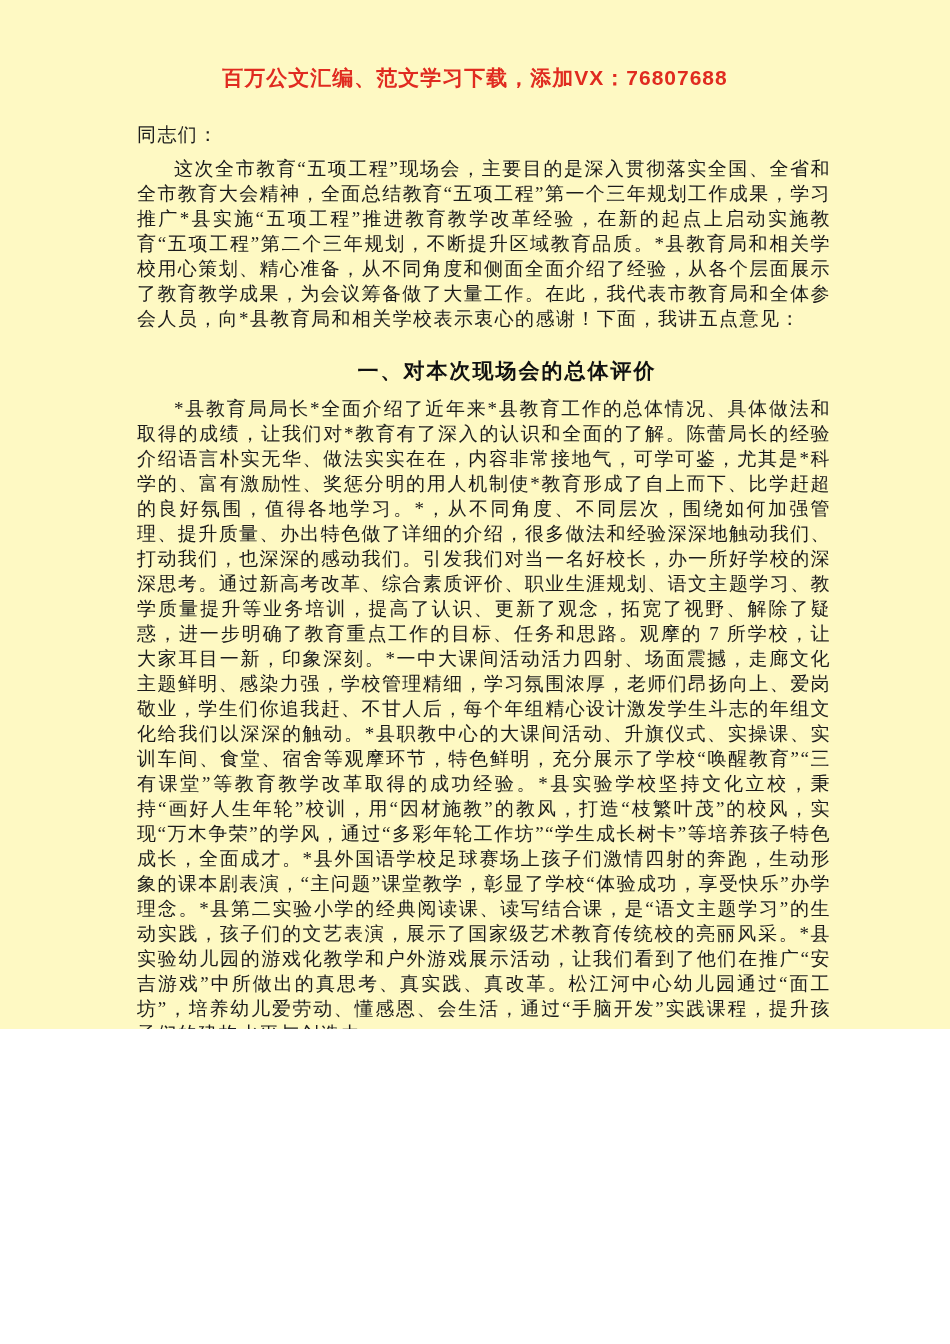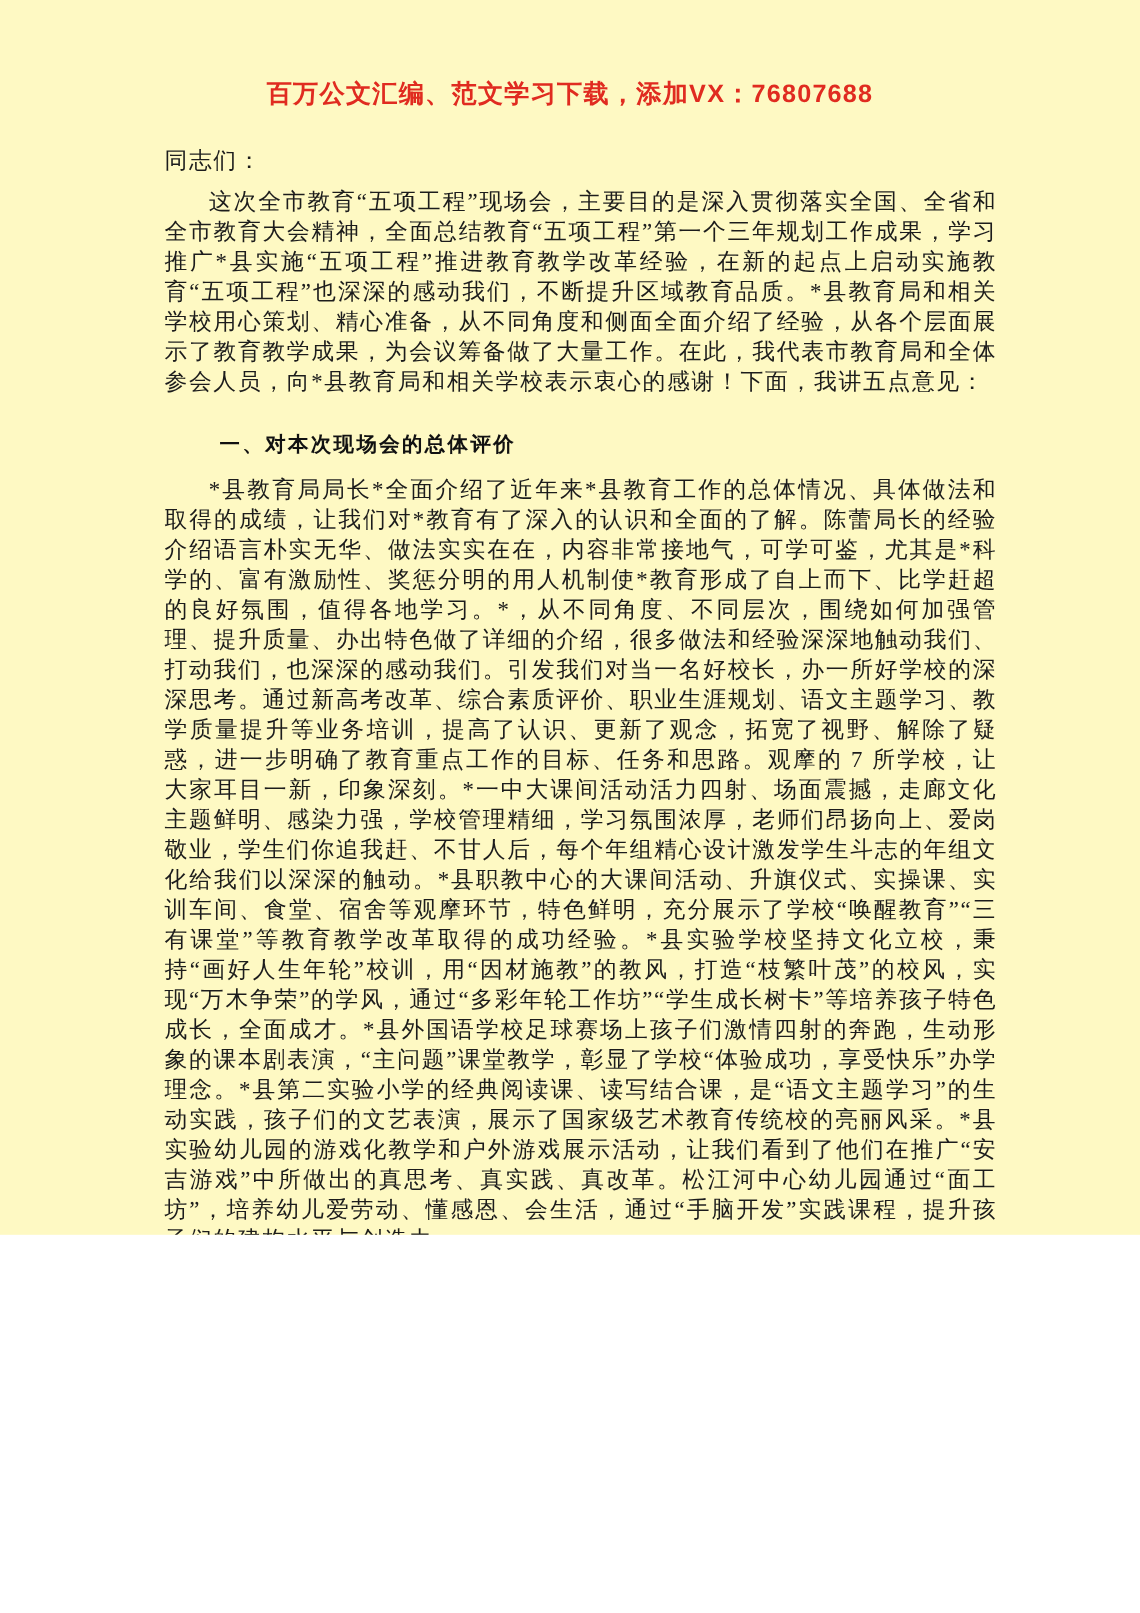--- a/index.html
+++ b/index.html
@@ -43,41 +43,41 @@
     margin: 0 0 9px 0;
     text-indent: 37px;
   }
   .doc-body p.salutation {
     text-indent: 0;
     margin-bottom: 9px;
   }
   .doc-body h2.section-heading {
     font-family: "Liberation Sans", "DejaVu Sans", sans-serif;
     font-weight: 700;
-    font-size: 17px;
+    font-size: 21px;
     line-height: 25px;
     color: #111111;
     margin: 27px 0 13px 0;
     text-indent: 46px;
     letter-spacing: 2px;
-    text-align: left;
+    text-align: center;
   }
 </style>
 </head>
 <body>
 
 <div class="page">
 
   <div class="ad-banner" style="color: rgb(224, 43, 32);">百万公文汇编、范文学习下载，添加VX：76807688</div>
 
   <div class="doc-body">
 
     <p class="salutation">同志们：</p>
 
-    <p class="para">这次全市教育“五项工程”现场会，主要目的是深入贯彻落实全国、全省和全市教育大会精神，全面总结教育“五项工程”第一个三年规划工作成果，学习推广*县实施“五项工程”推进教育教学改革经验，在新的起点上启动实施教育“五项工程”也深深的感动我们，不断提升区域教育品质。*县教育局和相关学校用心策划、精心准备，从不同角度和侧面全面介绍了经验，从各个层面展示了教育教学成果，为会议筹备做了大量工作。在此，我代表市教育局和全体参会人员，向*县教育局和相关学校表示衷心的感谢！下面，我讲五点意见：</p>
+    <p class="para">这次全市教育“五项工程”现场会，主要目的是深入贯彻落实全国、全省和全市教育大会精神，全面总结教育“五项工程”第一个三年规划工作成果，学习推广*县实施“五项工程”推进教育教学改革经验，在新的起点上启动实施教育“五项工程”第二个三年规划，不断提升区域教育品质。*县教育局和相关学校用心策划、精心准备，从不同角度和侧面全面介绍了经验，从各个层面展示了教育教学成果，为会议筹备做了大量工作。在此，我代表市教育局和全体参会人员，向*县教育局和相关学校表示衷心的感谢！下面，我讲五点意见：</p>
 
     <h2 class="section-heading">一、对本次现场会的总体评价</h2>
 
 
     <p class="para">*县教育局局长*全面介绍了近年来*县教育工作的总体情况、具体做法和取得的成绩，让我们对*教育有了深入的认识和全面的了解。陈蕾局长的经验介绍语言朴实无华、做法实实在在，内容非常接地气，可学可鉴，尤其是*科学的、富有激励性、奖惩分明的用人机制使*教育形成了自上而下、比学赶超的良好氛围，值得各地学习。*，从不同角度、不同层次，围绕如何加强管理、提升质量、办出特色做了详细的介绍，很多做法和经验深深地触动我们、打动我们，也深深的感动我们。引发我们对当一名好校长，办一所好学校的深深思考。通过新高考改革、综合素质评价、职业生涯规划、语文主题学习、教学质量提升等业务培训，提高了认识、更新了观念，拓宽了视野、解除了疑惑，进一步明确了教育重点工作的目标、任务和思路。观摩的 7 所学校，让大家耳目一新，印象深刻。*一中大课间活动活力四射、场面震撼，走廊文化主题鲜明、感染力强，学校管理精细，学习氛围浓厚，老师们昂扬向上、爱岗敬业，学生们你追我赶、不甘人后，每个年组精心设计激发学生斗志的年组文化给我们以深深的触动。*县职教中心的大课间活动、升旗仪式、实操课、实训车间、食堂、宿舍等观摩环节，特色鲜明，充分展示了学校“唤醒教育”“三有课堂”等教育教学改革取得的成功经验。*县实验学校坚持文化立校，秉持“画好人生年轮”校训，用“因材施教”的教风，打造“枝繁叶茂”的校风，实现“万木争荣”的学风，通过“多彩年轮工作坊”“学生成长树卡”等培养孩子特色成长，全面成才。*县外国语学校足球赛场上孩子们激情四射的奔跑，生动形象的课本剧表演，“主问题”课堂教学，彰显了学校“体验成功，享受快乐”办学理念。*县第二实验小学的经典阅读课、读写结合课，是“语文主题学习”的生动实践，孩子们的文艺表演，展示了国家级艺术教育传统校的亮丽风采。*县实验幼儿园的游戏化教学和户外游戏展示活动，让我们看到了他们在推广“安吉游戏”中所做出的真思考、真实践、真改革。松江河中心幼儿园通过“面工坊”，培养幼儿爱劳动、懂感恩、会生活，通过“手脑开发”实践课程，提升孩子们的建构水平与创造力。</p>
 
   </div>
 </div>
 
 </body></html>

